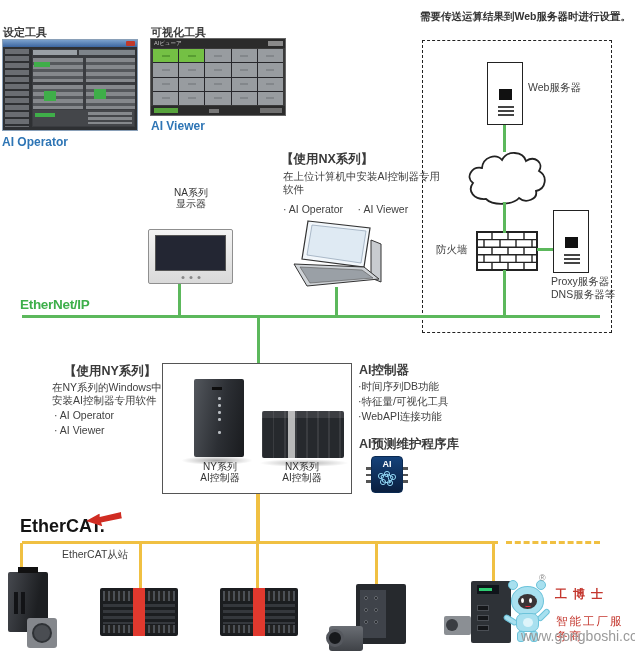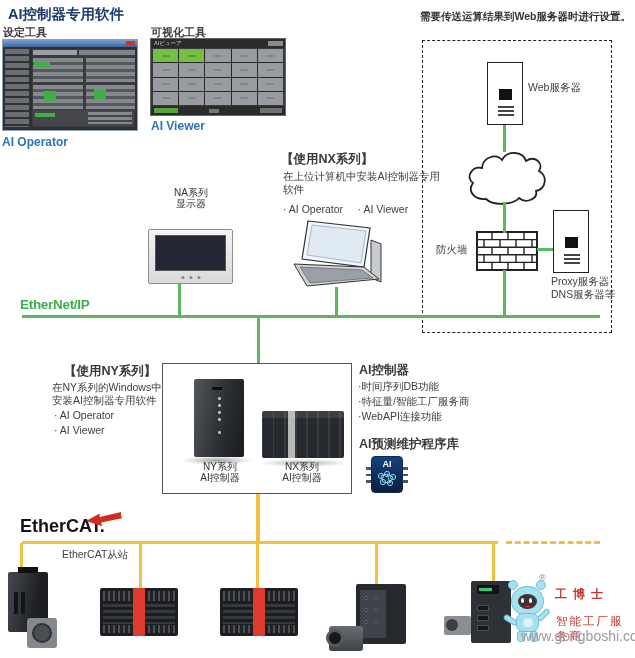--- a/index.html
+++ b/index.html
@@ -161,21 +161,20 @@
     border:1.5px solid #6cc3da; border-radius:7px; }
   .m-belly { position:absolute; left:6px; top:4px; width:10px; height:9px; background:#ddf4fa; border-radius:50%; }
   .m-arm { position:absolute; width:15px; height:6px; background:#a8e0ef; border:1.5px solid #6cc3da; border-radius:3px; }
   .m-leg { position:absolute; top:52px; width:8px; height:11px; background:#a8e0ef; border:1.5px solid #6cc3da; border-radius:3px; }
 </style>
 </head>
 <body>
 
 <div id="canvas">
 
-  <div class="abs page-title">AI控制器专用软件</div>
 
   <div class="abs tool-label" style="left:3px; top:25px;">设定工具</div>
   <div class="abs tool-label" style="left:151px; top:25px;">可视化工具</div>
 
   <div class="abs op-shot">
     <div class="abs op-titlebar"></div>
     <div class="abs op-close"></div>
     <div class="abs op-sidebar"></div>
     <div class="abs op-main">
       <div class="abs op-tab1"></div>
@@ -346,21 +345,21 @@
       <div>AI控制器</div>
     </div>
     <div class="abs dev-label" style="left:108px; top:97px; width:62px;">
       <div>NX系列</div>
       <div>AI控制器</div>
     </div>
   </div>
 
   <div class="abs sec-header" style="left:359px; top:362px;">AI控制器</div>
   <div class="abs bullet" style="left:358px; top:380px;">·时间序列DB功能</div>
-  <div class="abs bullet" style="left:358px; top:395px;">·特征量/智能工厂服务商</div>
+  <div class="abs bullet" style="left:358px; top:395px;">·特征量/可视化工具</div>
   <div class="abs bullet" style="left:358px; top:410px;">·WebAPI连接功能</div>
   <div class="abs sec-header" style="left:359px; top:436px;">AI预测维护程序库</div>
 
   <div class="abs ai-chip">
     <div class="chip-pins" style="left:0;">
         <span></span>
         <span></span>
         <span></span>
       </div>
     <div class="chip-pins" style="right:0;">

